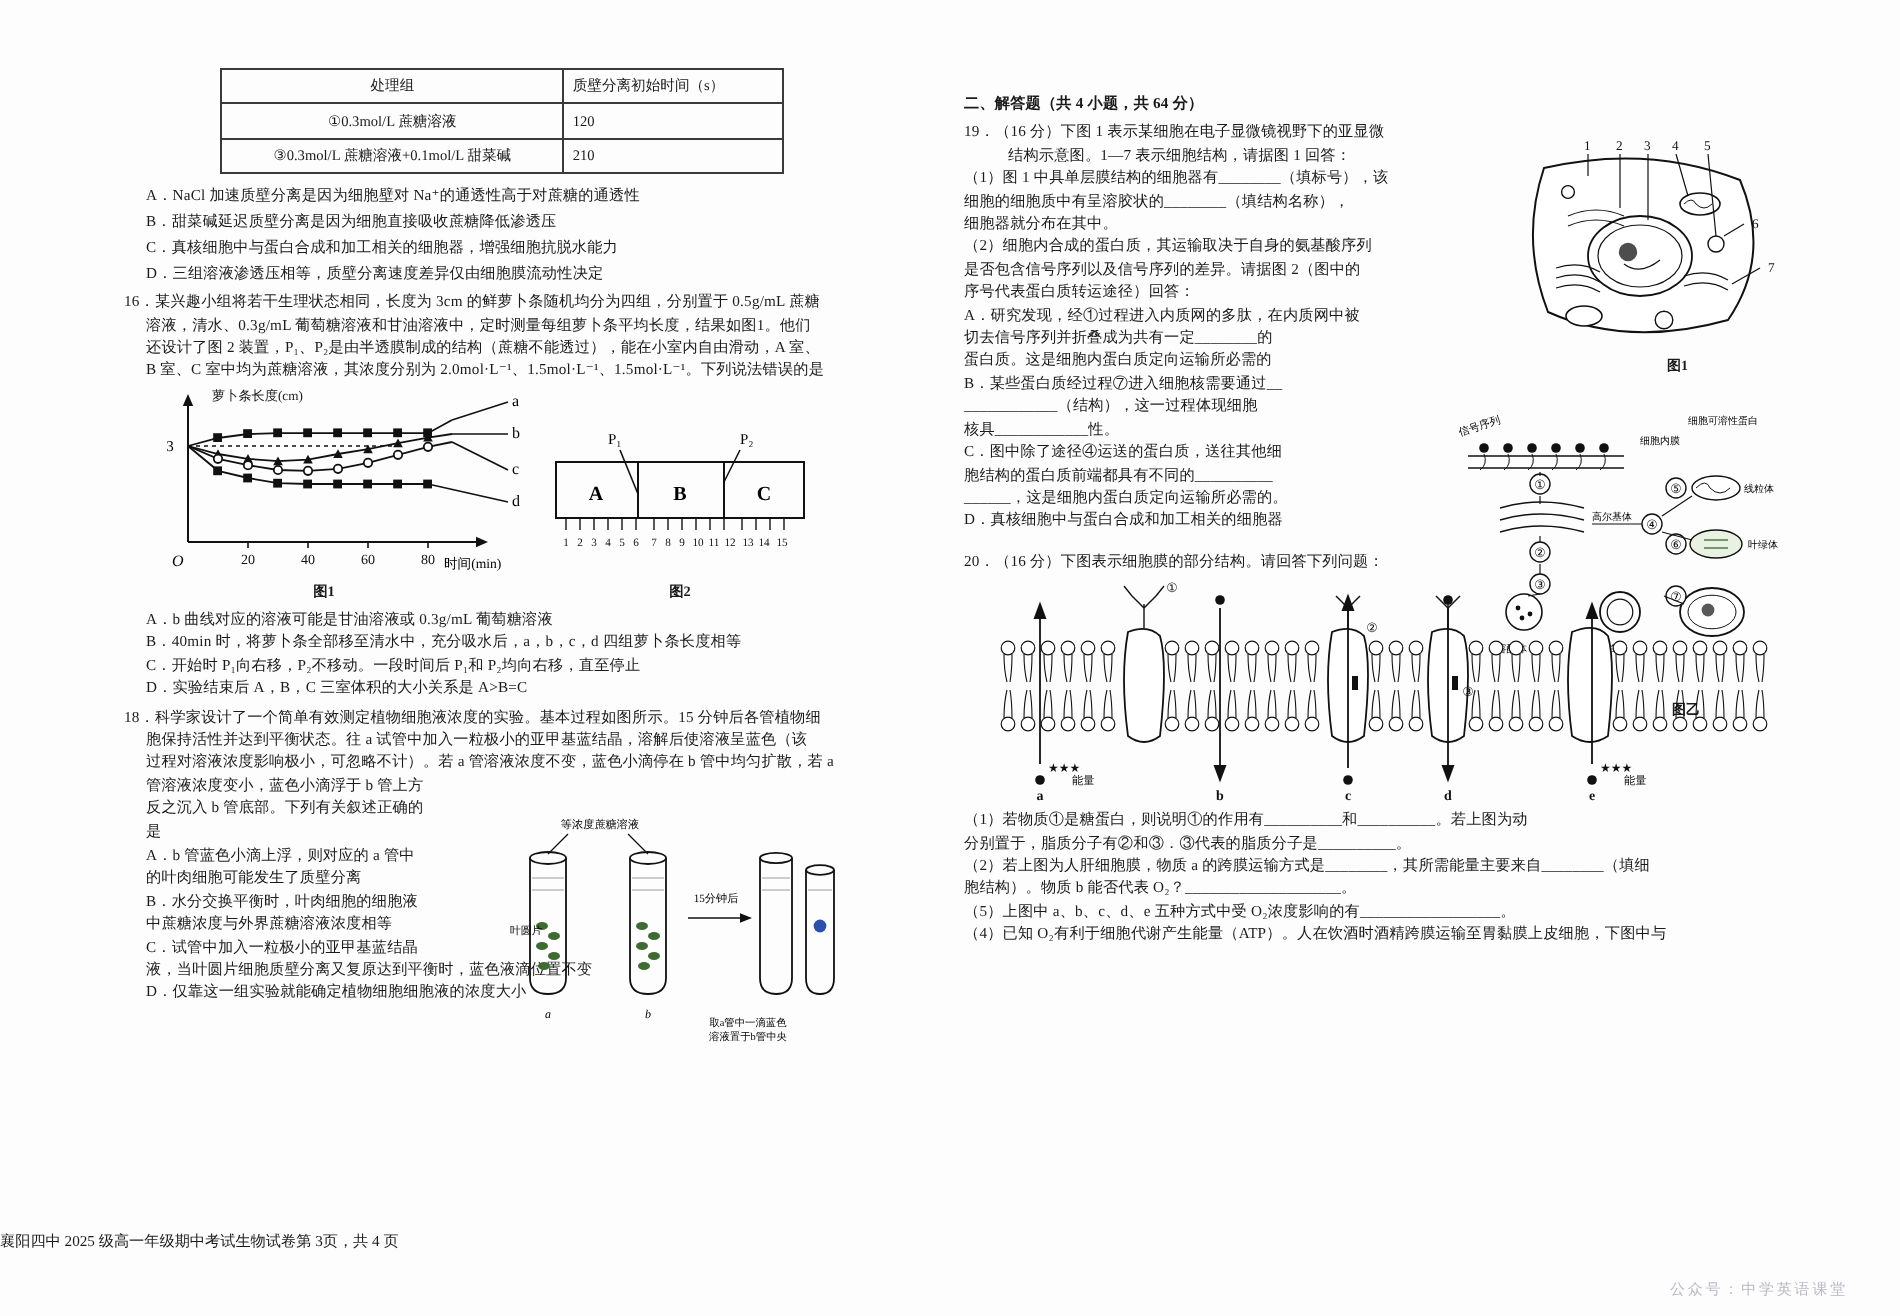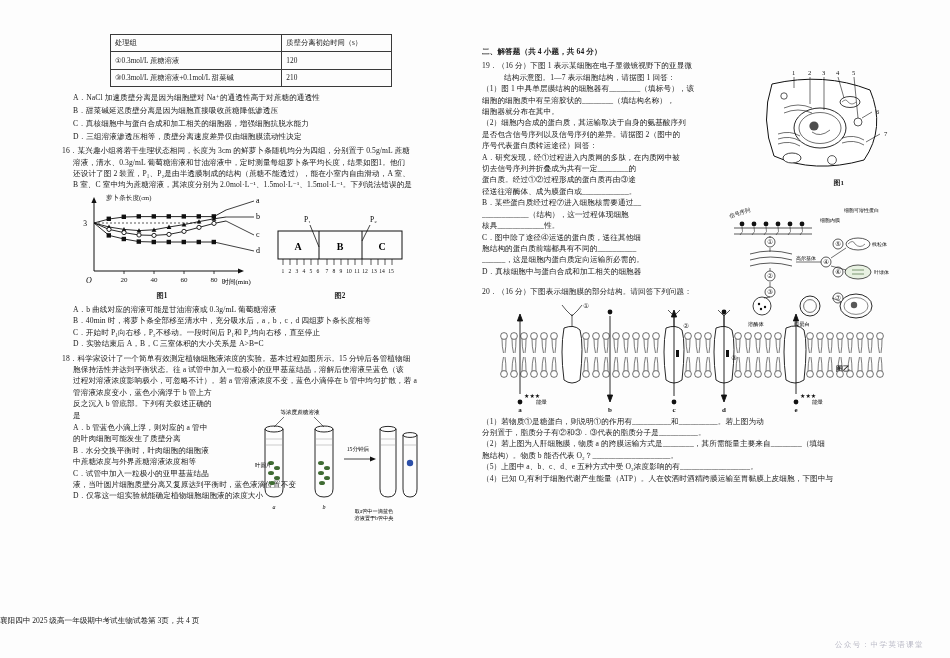--- a/index.html
+++ b/index.html
@@ -49,21 +49,21 @@
     margin-left: 48px;
     margin-top: 6px;
   }
   .tbl td {
     border: 1px solid #3a3a3a;
     font-size: 7.3px;
     padding: 3.2px 4px;
     line-height: 10px;
     white-space: nowrap;
   }
-  .tbl td.c1 { width: 172px; }
+  .tbl td.c1 { width: 172px; text-align: center; }
   .tbl td.c2 { width: 110px; margin-left: 35px; }
 
   
   .opt { margin-top: 1.5px; }
 
   
   .fig-row {
     position: relative;
     height: 96px;
     margin-top: 4px;
@@ -425,22 +425,21 @@
       <div class="t indent2">结构示意图。1—7 表示细胞结构，请据图 1 回答：</div>
 
       <div class="t">（1）图 1 中具单层膜结构的细胞器有________（填标号），该</div>
       <div class="t">    细胞的细胞质中有呈溶胶状的________（填结构名称），</div>
       <div class="t">    细胞器就分布在其中。</div>
       <div class="t">（2）细胞内合成的蛋白质，其运输取决于自身的氨基酸序列</div>
       <div class="t">    是否包含信号序列以及信号序列的差异。请据图 2（图中的</div>
       <div class="t">    序号代表蛋白质转运途径）回答：</div>
       <div class="t">A．研究发现，经①过程进入内质网的多肽，在内质网中被</div>
       <div class="t">切去信号序列并折叠成为共有一定________的</div>
-      <div class="t">蛋白质。经过①②过程形成的蛋白质再由③途</div>
-      <div class="t">径送往溶酶体、成为膜蛋白或____________。</div>
+      <div class="t">蛋白质。这是细胞内蛋白质定向运输所必需的</div>
       <div class="t">B．某些蛋白质经过程⑦进入细胞核需要通过__</div>
       <div class="t">____________（结构），这一过程体现细胞</div>
       <div class="t">核具____________性。</div>
       <div class="t">C．图中除了途径④运送的蛋白质，送往其他细</div>
       <div class="t">胞结构的蛋白质前端都具有不同的__________</div>
       <div class="t">______，这是细胞内蛋白质定向运输所必需的。</div>
       <div class="t">D．真核细胞中与蛋白合成和加工相关的细胞器</div>
 
       <div class="cell-fig" style="top:8px">
         <svg width="148" height="112" viewBox="0 0 148 112">
@@ -574,21 +573,21 @@
             <path d="M44,66 L44,69"></path>
               <path d="M44,80 L44,85"></path>
             <path d="M44,95 L38,96"></path>
             <path d="M70,60 L95,60"></path>
               <path d="M105,56 L120,46"></path>
             <path d="M105,64 L120,68"></path>
               <path d="M106,96 L116,100"></path>
           </g>
         </svg>
       </div>
-      <div class="sort-fig-cap" style="top:304px">图乙</div>
+      <div class="sort-fig-cap" style="top:290px">图乙</div>
     </div>
 
     <div style="margin-top:9px;position:relative">
       <div class="t"><span>20．</span><span>（16 分）下图表示细胞膜的部分结构。请回答下列问题：</span></div>
 
       <div style="position:relative;height:118px">
         <div class="memb">
           <svg width="400" height="116" viewBox="0 0 400 116">
 
             <g>

